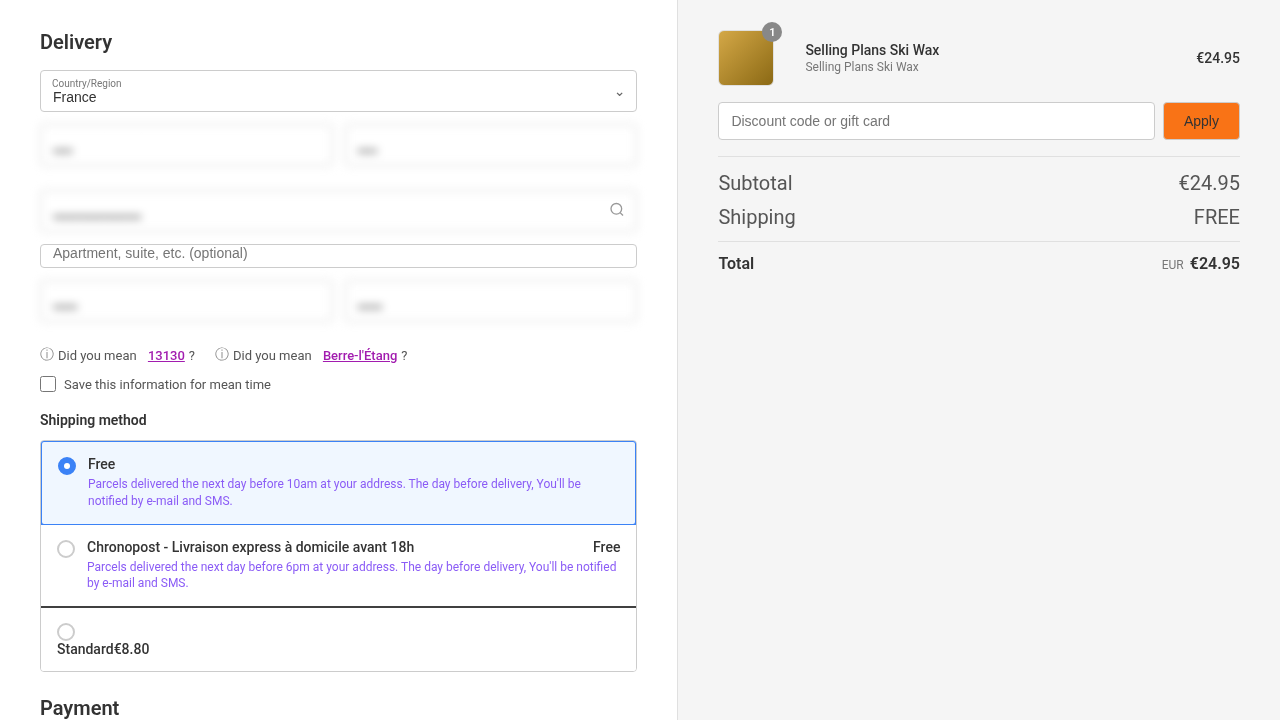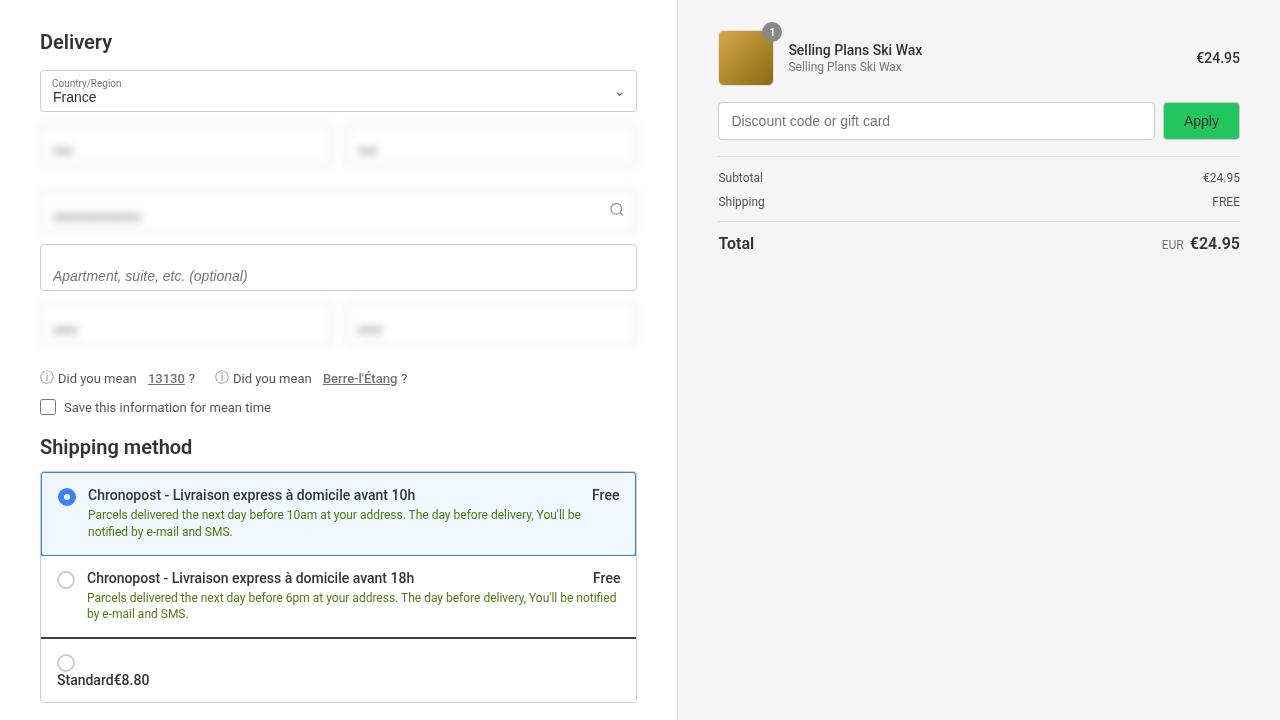--- a/index.html
+++ b/index.html
@@ -115,21 +115,21 @@
       display: flex;
       align-items: center;
       gap: 4px;
       color: #555;
     }
     .hint-item .info-icon {
       color: #888;
       font-size: 14px;
     }
     .hint-item a {
-      color: #737373;
+      color: #a21caf;
       text-decoration: underline;
       font-weight: 500;
     }
     .save-info-row {
       display: flex;
       align-items: center;
       gap: 8px;
       margin-bottom: 20px;
       font-size: 13px;
       color: #555;
@@ -137,21 +137,21 @@
     .save-info-row input[type="checkbox"] {
       width: 16px;
       height: 16px;
     }
     .blurred {
       filter: blur(4px);
       user-select: none;
     }
     
     .shipping-section-title {
-      font-size: 20px;
+      font-size: 14px;
       font-weight: 600;
       color: #333;
       margin-bottom: 12px;
     }
     .shipping-options {
       border: 1px solid #ccc;
       border-radius: 4px;
       overflow: hidden;
     }
     .shipping-option {
@@ -208,21 +208,21 @@
       color: #333;
       font-weight: 500;
     }
     .shipping-option .option-price {
       font-size: 14px;
       color: #333;
       font-weight: 500;
     }
     .shipping-option .option-desc {
       font-size: 12px;
-      color: #4d7c0f;
+      color: #8b5cf6;
       margin-top: 4px;
       line-height: 1.4;
     }
     
     .payment-title {
       font-size: 20px;
       font-weight: 600;
       color: #333;
       margin-bottom: 8px;
       margin-top: 24px;
@@ -254,20 +254,21 @@
       width: 20px;
       height: 20px;
       font-size: 11px;
       display: flex;
       align-items: center;
       justify-content: center;
       font-weight: 600;
     }
     .product-info {
       flex: 1;
+      margin-left: 17px;
     }
     .product-name {
       font-size: 14px;
       font-weight: 500;
       color: #333;
     }
     .product-variant {
       font-size: 12px;
       color: #777;
       margin-top: 2px;
@@ -287,37 +288,37 @@
       flex: 1;
       padding: 10px 12px;
       border: 1px solid #ccc;
       border-radius: 4px;
       font-size: 14px;
       color: #999;
       outline: none;
     }
     .apply-btn {
       padding: 10px 20px;
-      background: #22c55e;
+      background: #f97316;
       border: 1px solid #ccc;
       border-radius: 4px;
       font-size: 14px;
       color: #333;
       cursor: pointer;
       font-weight: 500;
     }
     .order-summary {
       border-top: 1px solid #e0e0e0;
       padding-top: 14px;
     }
     .summary-row {
       display: flex;
       justify-content: space-between;
       margin-bottom: 10px;
-      font-size: 12px;
+      font-size: 20px;
       color: #555;
     }
     .summary-row.total {
       font-size: 16px;
       font-weight: 600;
       color: #333;
       margin-top: 12px;
       padding-top: 12px;
       border-top: 1px solid #e0e0e0;
     }
@@ -363,21 +364,21 @@
     <input class="floating-input blurred" type="text" value="••••••••••••••••••" style="padding-right: 36px;">
     <span class="search-icon">
       <svg width="16" height="16" viewBox="0 0 24 24" fill="none" stroke="#999" stroke-width="2">
         <circle cx="11" cy="11" r="8"></circle>
           <line x1="21" y1="21" x2="16.65" y2="16.65"></line>
       </svg>
     </span>
   </div>
 
   <div class="floating-label-wrap">
-    <input class="floating-input" type="text" style="padding-top: 23px; font-style: italic;" placeholder="Apartment, suite, etc. (optional)">
+    <input class="floating-input" type="text" style="padding-top: 0;" placeholder="Apartment, suite, etc. (optional)">
   </div>
 
   <div class="form-row">
     <div class="floating-label-wrap" style="flex:1">
       <span class="floating-label small">Postal code</span>
       <input class="floating-input blurred" type="text" value="•••••" style="">
     </div>
     <div class="floating-label-wrap" style="flex:1">
       <span class="floating-label small">City</span>
       <input class="floating-input blurred" type="text" value="•••••" style="">
@@ -405,21 +406,20 @@
   <h3 class="shipping-section-title">Shipping method</h3>
 
   <div class="shipping-options">
 
     <div class="shipping-option selected">
       <div class="radio">
         <span></span>
       </div>
       <div class="option-content">
         <div class="option-top">
-          <span class="option-name">Chronopost - Livraison express à domicile avant 10h</span>
           <span class="option-price">Free</span>
         </div>
         <div class="option-desc">Parcels delivered the next day before 10am at your address. The day before delivery, You'll be notified by e-mail and SMS.</div>
       </div>
     </div>
 
     <div class="shipping-option">
       <div class="radio"></div>
       <div class="option-content">
         <div class="option-top">

